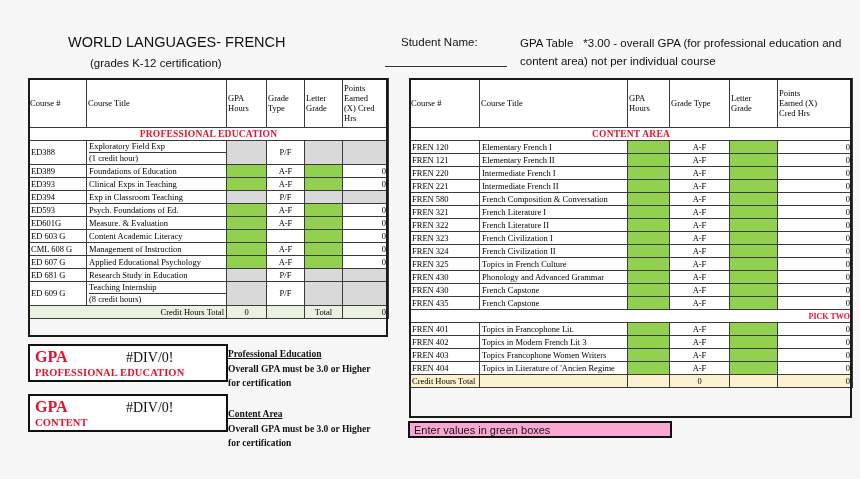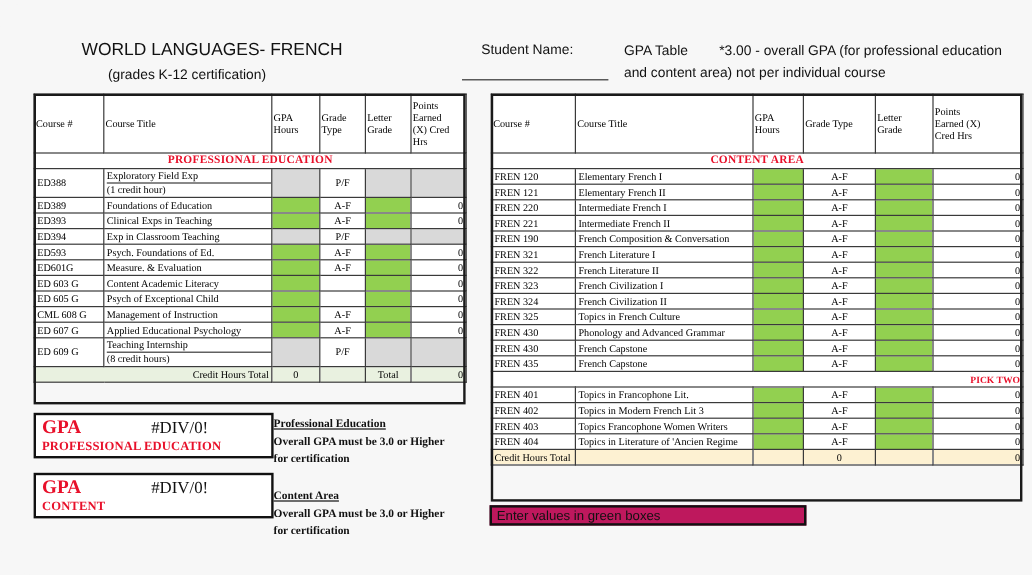--- a/index.html
+++ b/index.html
@@ -61,21 +61,21 @@
   .gpa-note {
     position: absolute;
     left: 520px;
     top: 34px;
     width: 336px;
     font-family: "Liberation Sans", sans-serif;
     font-size: 11.5px;
     line-height: 18px;
     color: #111;
   }
-  .gpa-note .lbl { margin-right: 26px; }
+  .gpa-note .lbl { margin-right: 10px; }
 
   
   table.grid {
     position: absolute;
     border-collapse: collapse;
     background: #fff;
     font-size: 8.5px;
     color: #000;
     table-layout: fixed;
   }
@@ -176,21 +176,21 @@
     display: block;
     margin-bottom: 1px;
   }
 
   .green-legend {
     position: absolute;
     left: 408px;
     top: 421px;
     width: 264px;
     height: 17px;
-    background: #be185d;
+    background: #f9a8d4;
     border: 2.2px solid #111;
     box-sizing: border-box;
     font-family: "Liberation Sans", sans-serif;
     font-size: 11px;
     color: #111;
     padding-left: 4px;
     line-height: 14px;
   }
 </style>
 </head>
@@ -292,42 +292,42 @@
         </tr>
         <tr>
           <td>ED 603 G</td>
           <td class="wrap">Content Academic Literacy</td>
           <td class="green"></td>
           <td class="ctr"></td>
           <td class="green"></td>
           <td class="rt">0</td>
         </tr>
         <tr>
-          <td>ED 605 G</td>
-          <td class="wrap">Psych of Exceptional Child</td>
-          <td class="green"></td>
-          <td class="ctr"></td>
-          <td class="green"></td>
-          <td class="rt">0</td>
-        </tr>
-        <tr>
           <td>CML 608 G</td>
           <td class="wrap">Management of Instruction</td>
           <td class="green"></td>
           <td class="ctr">A-F</td>
           <td class="green"></td>
           <td class="rt">0</td>
         </tr>
         <tr>
           <td class=" tall">ED 607 G</td>
           <td class="wrap tall">Applied Educational Psychology</td>
           <td class="green tall"></td>
           <td class="ctr tall">A-F</td>
           <td class="green tall"></td>
           <td class="rt tall">0</td>
+        </tr>
+        <tr>
+          <td>ED 681 G</td>
+          <td class="wrap">Research Study in Education</td>
+          <td class="gray"></td>
+          <td class="ctr">P/F</td>
+          <td class="gray"></td>
+          <td class="gray rt"></td>
         </tr>
         <tr>
           <td class=" tall">ED 609 G</td>
           <td class="wrap tall" style="padding: 0px 0px 0px 2px;">
             <div style="border-bottom: 1px solid rgb(58, 58, 58); height: 11px;">Teaching Internship</div>
             <div style="height: 11px;">(8 credit hours)</div>
           </td>
           <td class="gray tall"></td>
           <td class="ctr tall">P/F</td>
           <td class="gray tall"></td>
@@ -401,21 +401,21 @@
         </tr>
         <tr>
           <td>FREN 221</td>
           <td class="wrap">Intermediate French II</td>
           <td class="green"></td>
           <td class="ctr">A-F</td>
           <td class="green"></td>
           <td class="rt">0</td>
         </tr>
         <tr>
-          <td>FREN 190</td>
+          <td>FREN 580</td>
           <td class="wrap">French Composition &amp; Conversation</td>
           <td class="green"></td>
           <td class="ctr">A-F</td>
           <td class="green"></td>
           <td class="rt">0</td>
         </tr>
         <tr>
           <td>FREN 321</td>
           <td class="wrap">French Literature I</td>
           <td class="green"></td>

